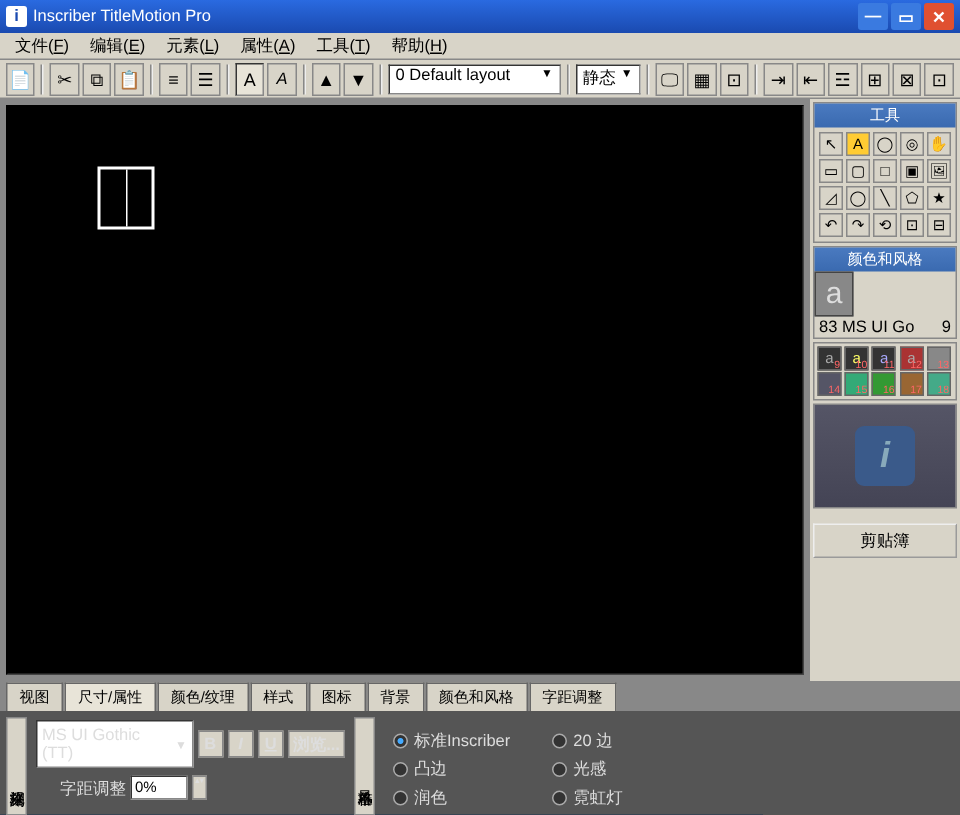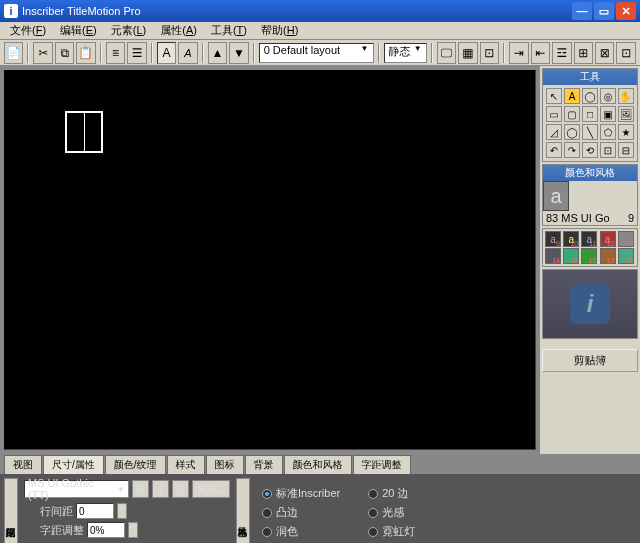--- a/index.html
+++ b/index.html
@@ -45,21 +45,21 @@
 .tab{background:#d8d4c8;border:1px solid #666;border-bottom:0;padding:2px 8px;cursor:pointer;font-size:10px}
 .tab.active{background:#e8e4d8}
 .bottom{height:89px;background:#555;display:flex;padding:4px;gap:4px}
 .vtab{width:14px;background:#d8d4c8;writing-mode:vertical-rl;text-align:center;padding:2px 0;font-size:10px;border:1px solid #888}
 .propcol{display:flex;flex-direction:column;gap:3px;padding:2px}
 .proprow{display:flex;align-items:center;gap:3px;color:#ddd;font-size:10px}
 .proprow label{color:#ddd;min-width:26px;text-align:right}
 .numfield{width:38px;height:16px;background:#fff;border:1px inset #888;padding:0 2px;font-size:10px}
 .spinbtn{width:10px;height:16px;background:#d8d4c8;border:1px solid #888;display:flex;flex-direction:column;font-size:6px;line-height:7px;text-align:center}
 .lockbtn{width:16px;height:16px;background:#ffcc33;border:1px solid #888;display:flex;align-items:center;justify-content:center;font-size:9px}
-.fontcombo{width:110px;height:18px;background:#fff;border:1px inset #888;display:flex;align-items:center;padding:0 3px}
+.fontcombo{width:110px;height:32px;background:#fff;border:1px inset #888;display:flex;align-items:center;padding:0 3px}
 .stylebtn{width:18px;height:18px;background:#d8d4c8;border:1px solid #888;display:flex;align-items:center;justify-content:center;font-weight:bold}
 .radiocol{display:flex;flex-direction:column;gap:4px;padding:4px}
 .radio{display:flex;align-items:center;gap:4px;color:#ddd;font-size:10px}
 .radio .dot{width:10px;height:10px;border-radius:50%;border:1px solid #aaa;background:#333}
 .radio.sel .dot{background:radial-gradient(#4af 30%,#333 40%)}
 </style>
 </head>
 <body>
 
 <div class="titlebar">
@@ -227,25 +227,20 @@
       <div class="stylebtn">
           <u>U</u>
         </div>
       <div class="stylebtn" style="width:40px">浏览...</div>
     </div>
     <div style="display:flex;gap:10px">
       <div class="propcol">
       </div>
       <div class="propcol">
         <div class="proprow">
-            <label>行间距</label>
-            <input class="numfield" value="0" style="">
-            <div class="spinbtn">▴▾</div>
-          </div>
-        <div class="proprow">
             <label>字距调整</label>
             <input class="numfield" value="0%" style="">
             <div class="spinbtn">▴▾</div>
           </div>
       </div>
     </div>
 
   </div>
   <div class="vtab">风格准备</div>
   <div style="display:flex;gap:20px;padding:4px">

